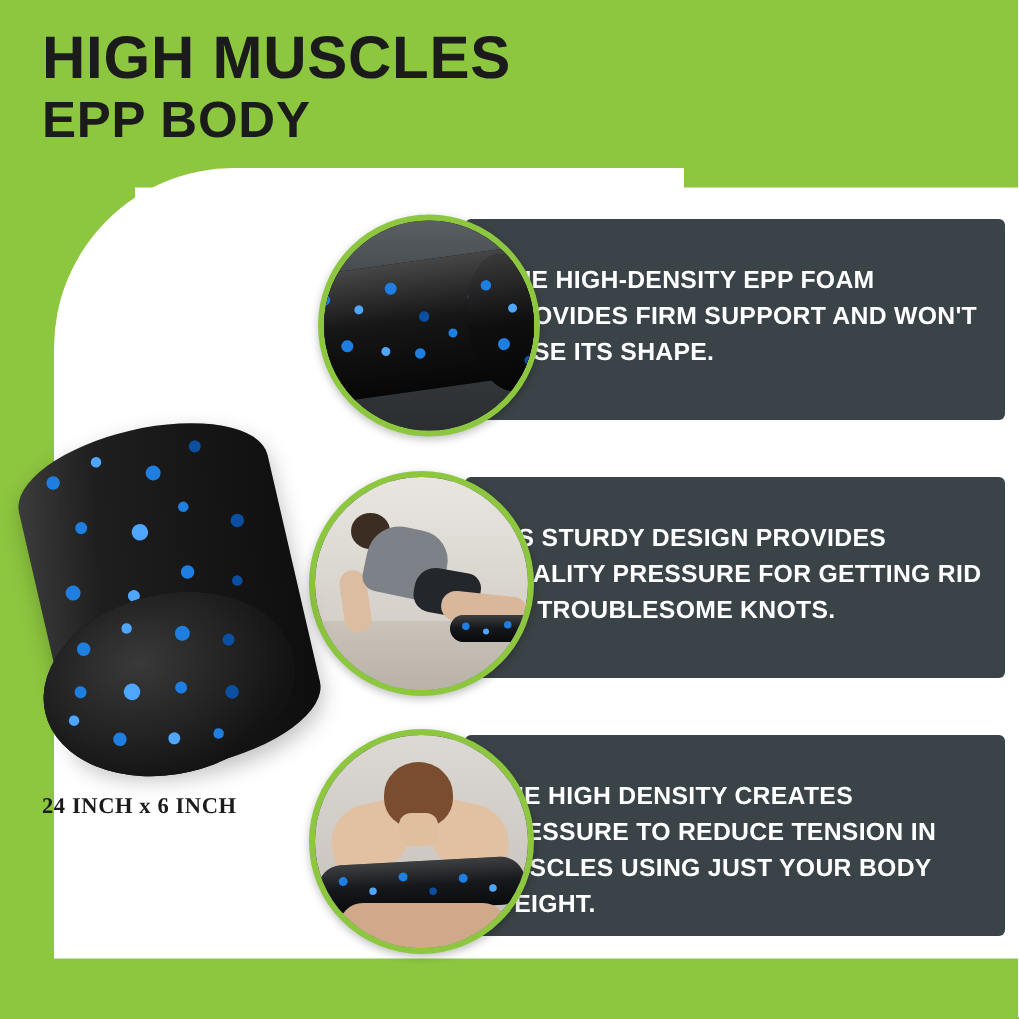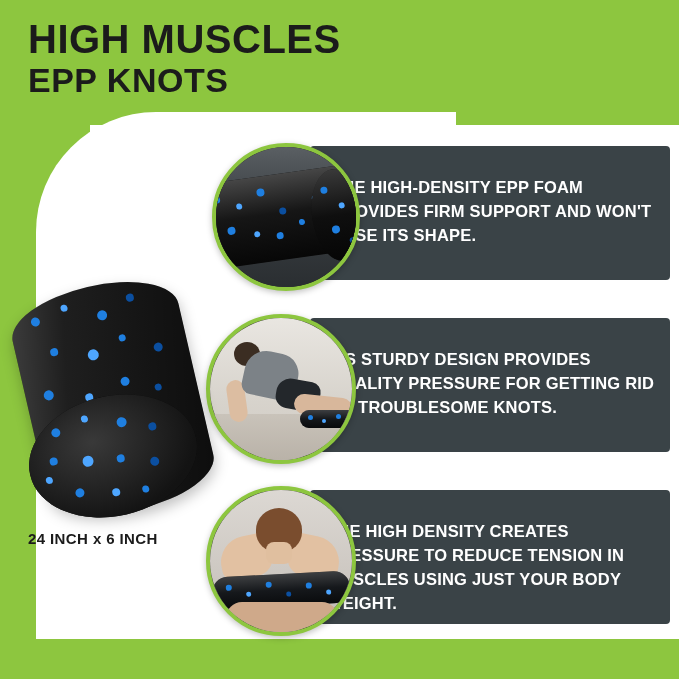--- a/index.html
+++ b/index.html
@@ -139,20 +139,21 @@
   .dimension-label {
     position: absolute;
     left: 28px;
     top: 530px;
     font-size: 15px;
     font-weight: bold;
     color: #1b1b1b;
     letter-spacing: 0.4px;
     z-index: 6;
     white-space: nowrap;
+    font-family: Liberation Serif, serif;
   }
 
   
   .feature {
     position: absolute;
     z-index: 3;
   }
   .feature-panel {
     position: absolute;
     background: #3a4347;
@@ -325,21 +326,21 @@
 
 <div class="poster">
 
   <div class="green-top"></div>
   <div class="green-left"></div>
   <div class="white-notch"></div>
   <div class="green-bottom"></div>
 
   <div class="title-block">
     <div class="title-line1">HIGH MUSCLES</div>
-    <div class="title-line2">EPP KNOTS</div>
+    <div class="title-line2">EPP BODY</div>
   </div>
 
   <div class="roller-wrap">
     <div class="roller-body">
       <div class="shade"></div>
       <span class="speck" style="left:22px;top:18px;width:9px;height:9px;"></span>
       <span class="speck lt" style="left:54px;top:12px;width:7px;height:7px;"></span>
       <span class="speck" style="left:88px;top:26px;width:10px;height:10px;"></span>
       <span class="speck dk" style="left:120px;top:16px;width:8px;height:8px;"></span>
       <span class="speck" style="left:34px;top:52px;width:8px;height:8px;"></span>

